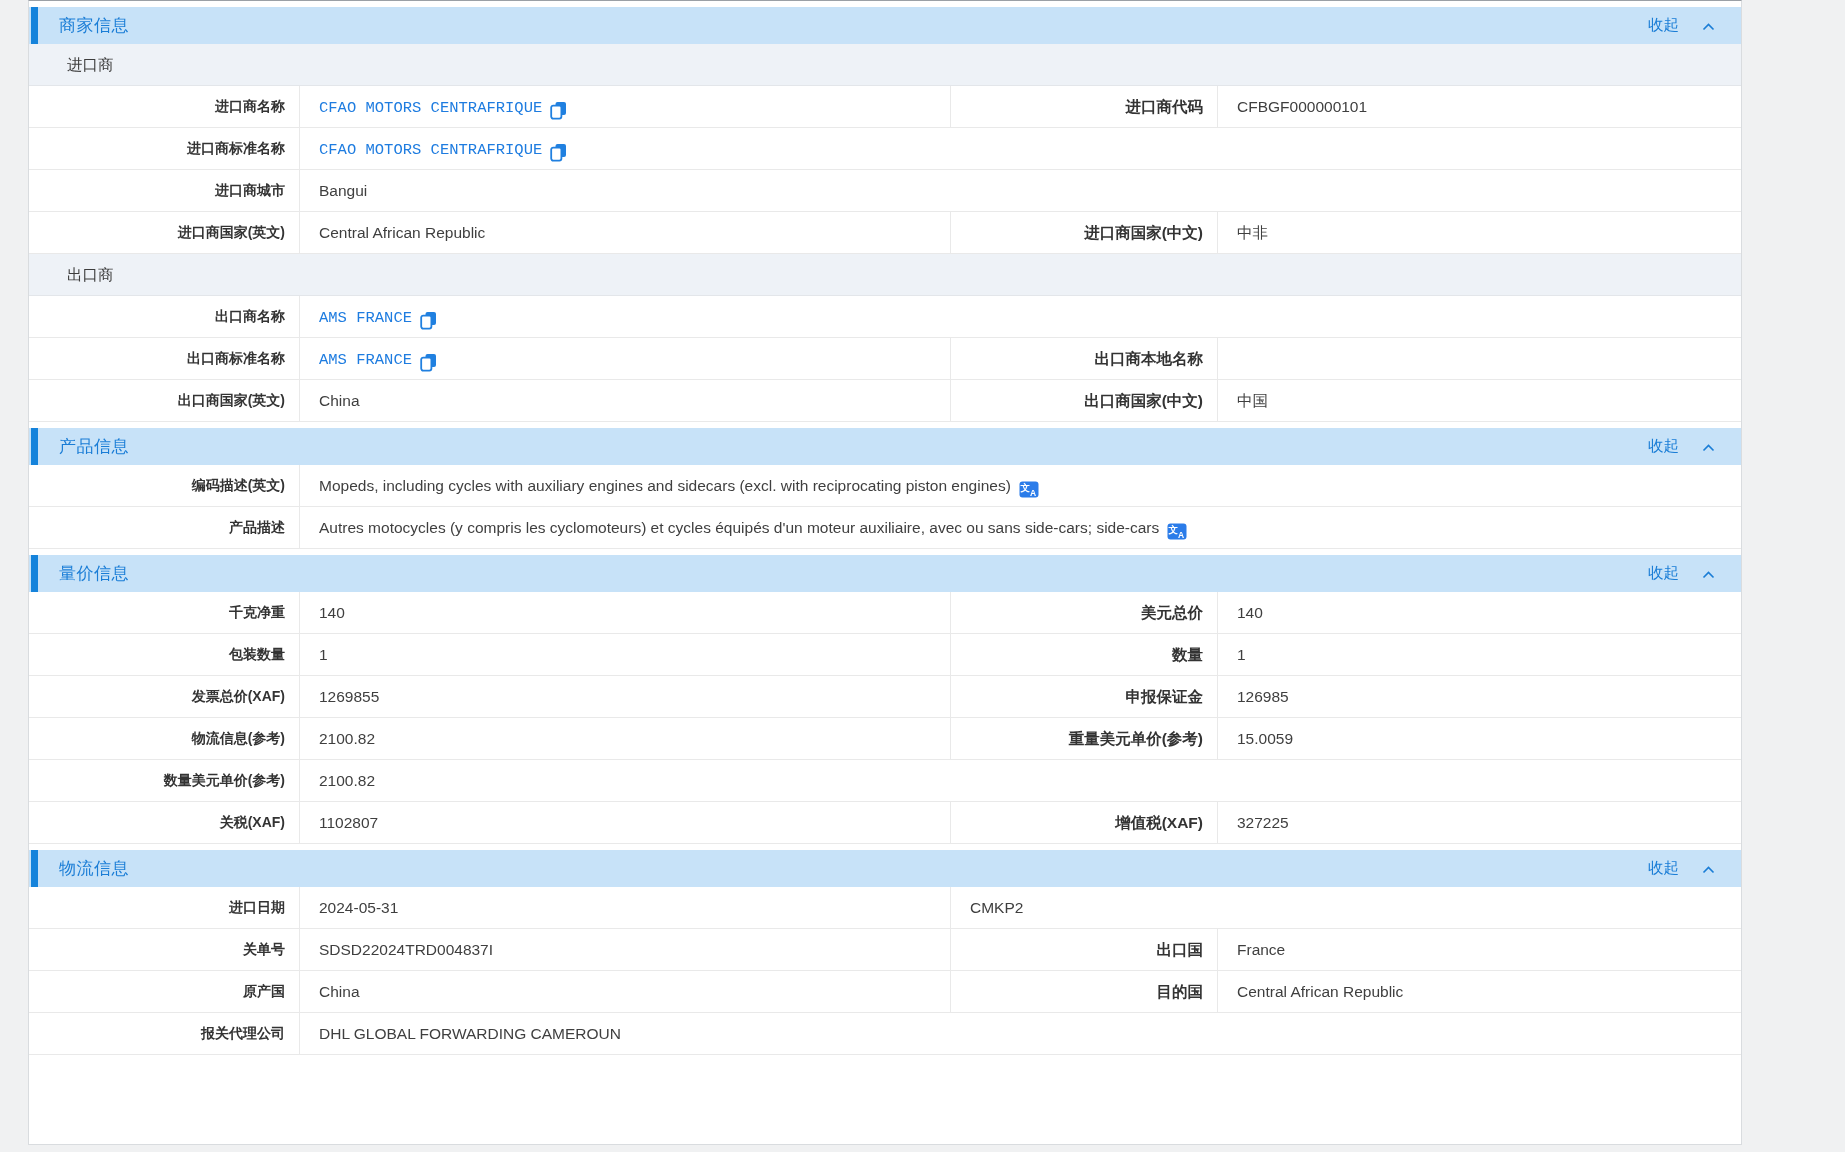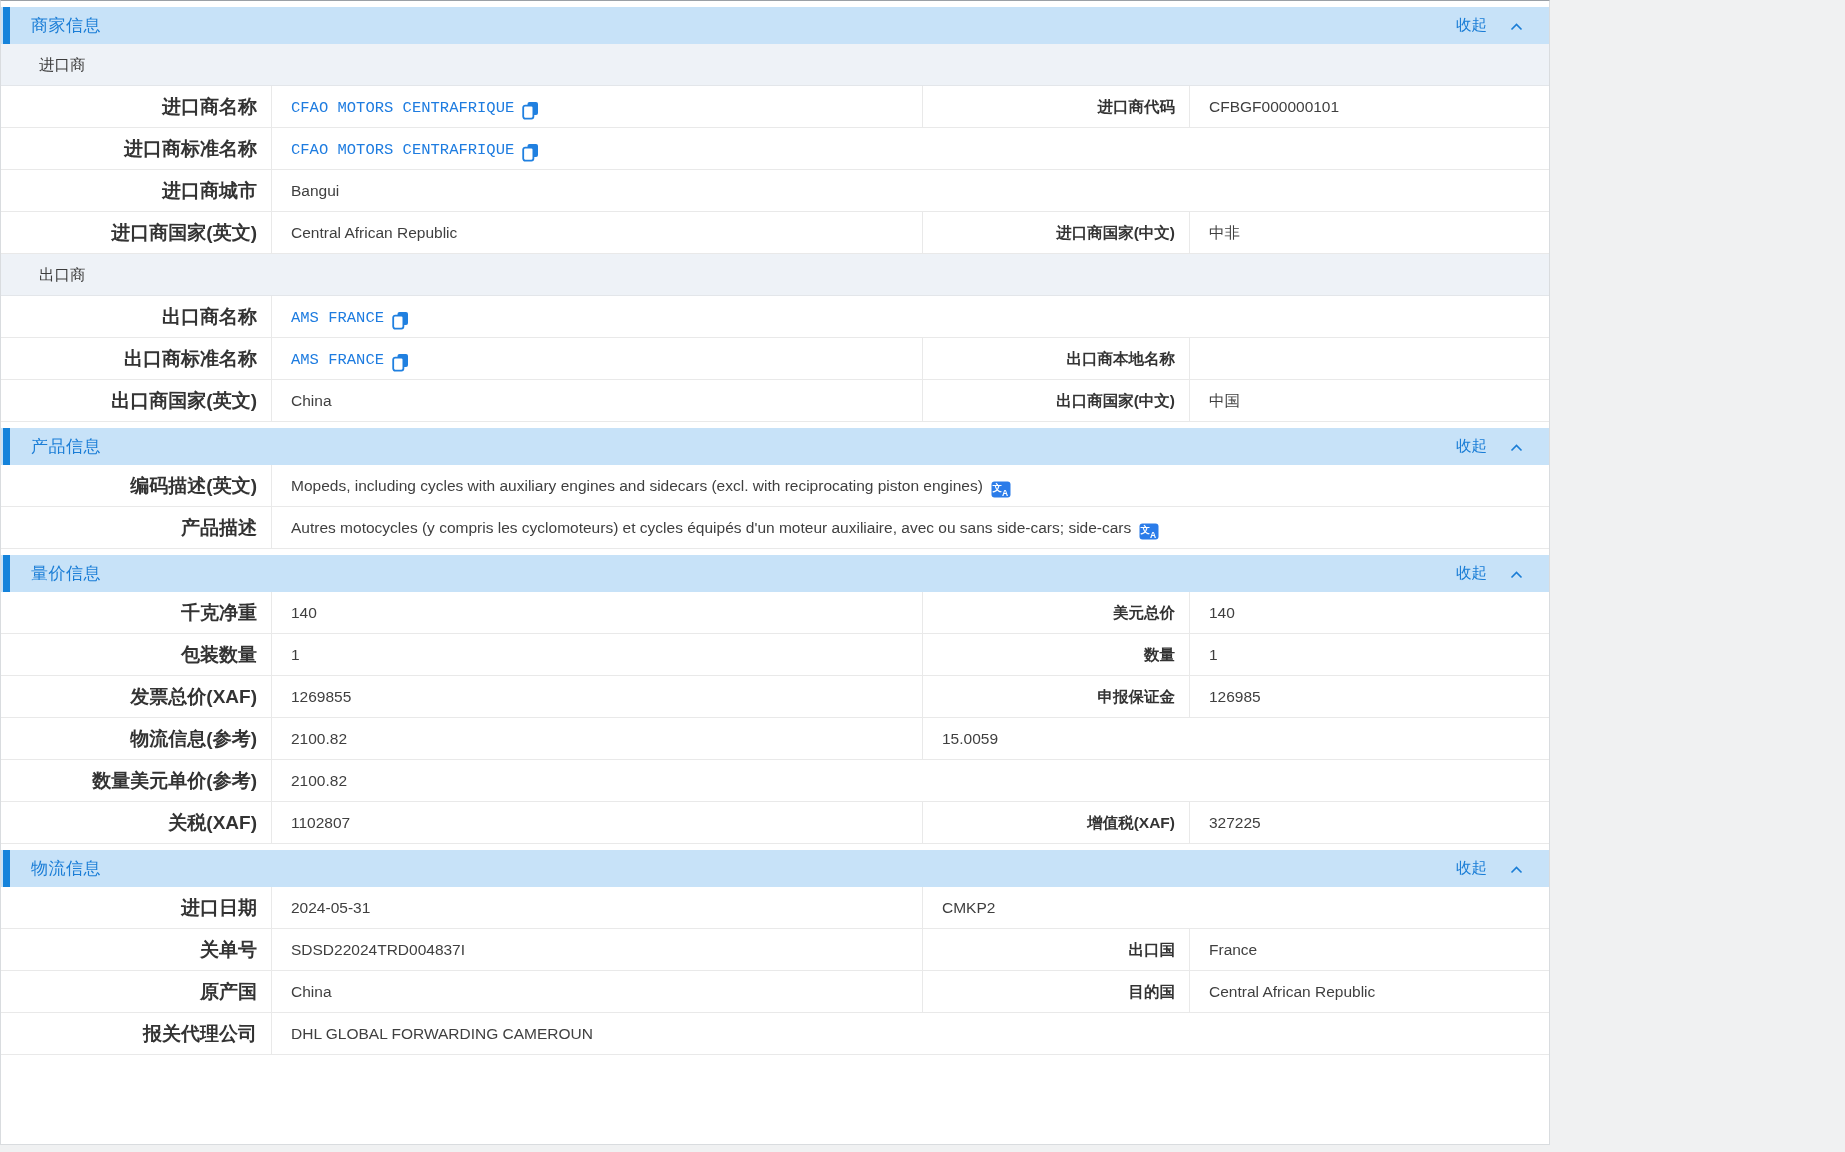--- a/index.html
+++ b/index.html
@@ -4,25 +4,26 @@
 <style>
   html,body{margin:0;padding:0;}
   body{
     width:1845px;height:1152px;
     background:#f0f1f2;
     font-family:"Liberation Sans","DejaVu Sans",sans-serif;
     -webkit-font-smoothing:antialiased;
   }
   .panel{
     box-sizing:border-box;
-    width:1550px;height:1145px;
+    width:1714px;height:1145px;
     background:#ffffff;
     border:1px solid #d9dcdf;
     border-top:1px solid #9aa0a6;
     overflow:hidden;
+    margin-left:28px;
   }
   .section{margin-top:6px;}
   .sec-header{
     position:relative;
     height:37px;
     background:#c7e2f8;
     display:flex;align-items:center;
   }
   .accent{
     position:absolute;left:2px;top:0;bottom:0;width:7px;
@@ -55,21 +56,21 @@
     border-bottom:1px solid #e9e9e9;
     background:#fff;
     white-space:nowrap;
   }
   .cell{box-sizing:border-box;overflow:hidden;}
   .c-label{
     flex:0 0 271px;
     text-align:right;
     padding-right:14px;
     font-weight:bold;
-    color:#333;font-size:19px;
+    color:#333;font-size:14px;
     border-right:1px solid #e9e9e9;
     padding-left:8px;
   }
   .c-value{
     padding-left:19px;
     color:#3f3f3f;font-size:15.5px;
   }
   .c-value.paired{flex:0 0 651px;border-right:1px solid #e9e9e9;}
   .c-value.full{flex:1 1 auto;}
   .c-label2{
@@ -213,20 +214,21 @@
       </div>
       <div class="row">
         <div class="cell c-label">发票总价(XAF)</div>
         <div class="cell c-value paired"><span>1269855</span></div>
         <div class="cell c-label2">申报保证金</div>
         <div class="cell c-value2"><span>126985</span></div>
       </div>
       <div class="row">
         <div class="cell c-label">物流信息(参考)</div>
         <div class="cell c-value paired"><span>2100.82</span></div>
+        <div class="cell c-label2">重量美元单价(参考)</div>
         <div class="cell c-value2"><span>15.0059</span></div>
       </div>
       <div class="row">
         <div class="cell c-label">数量美元单价(参考)</div>
         <div class="cell c-value full"><span>2100.82</span></div>
       </div>
       <div class="row">
         <div class="cell c-label">关税(XAF)</div>
         <div class="cell c-value paired"><span>1102807</span></div>
         <div class="cell c-label2">增值税(XAF)</div>

